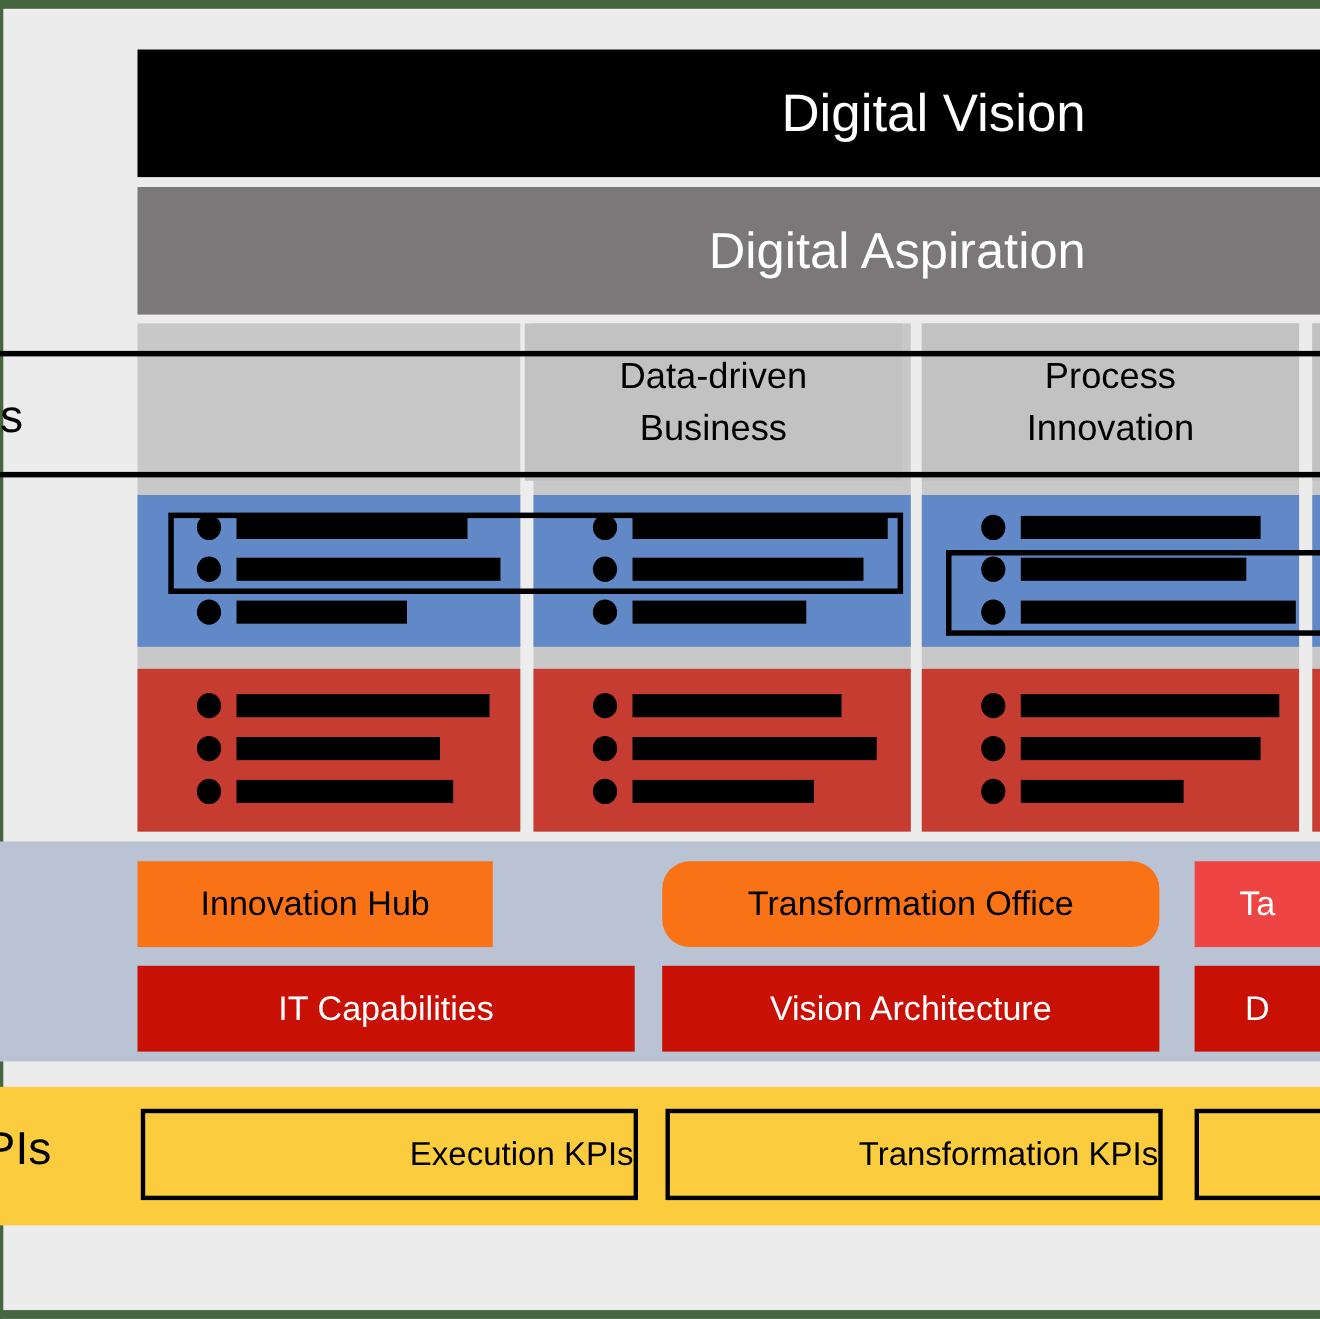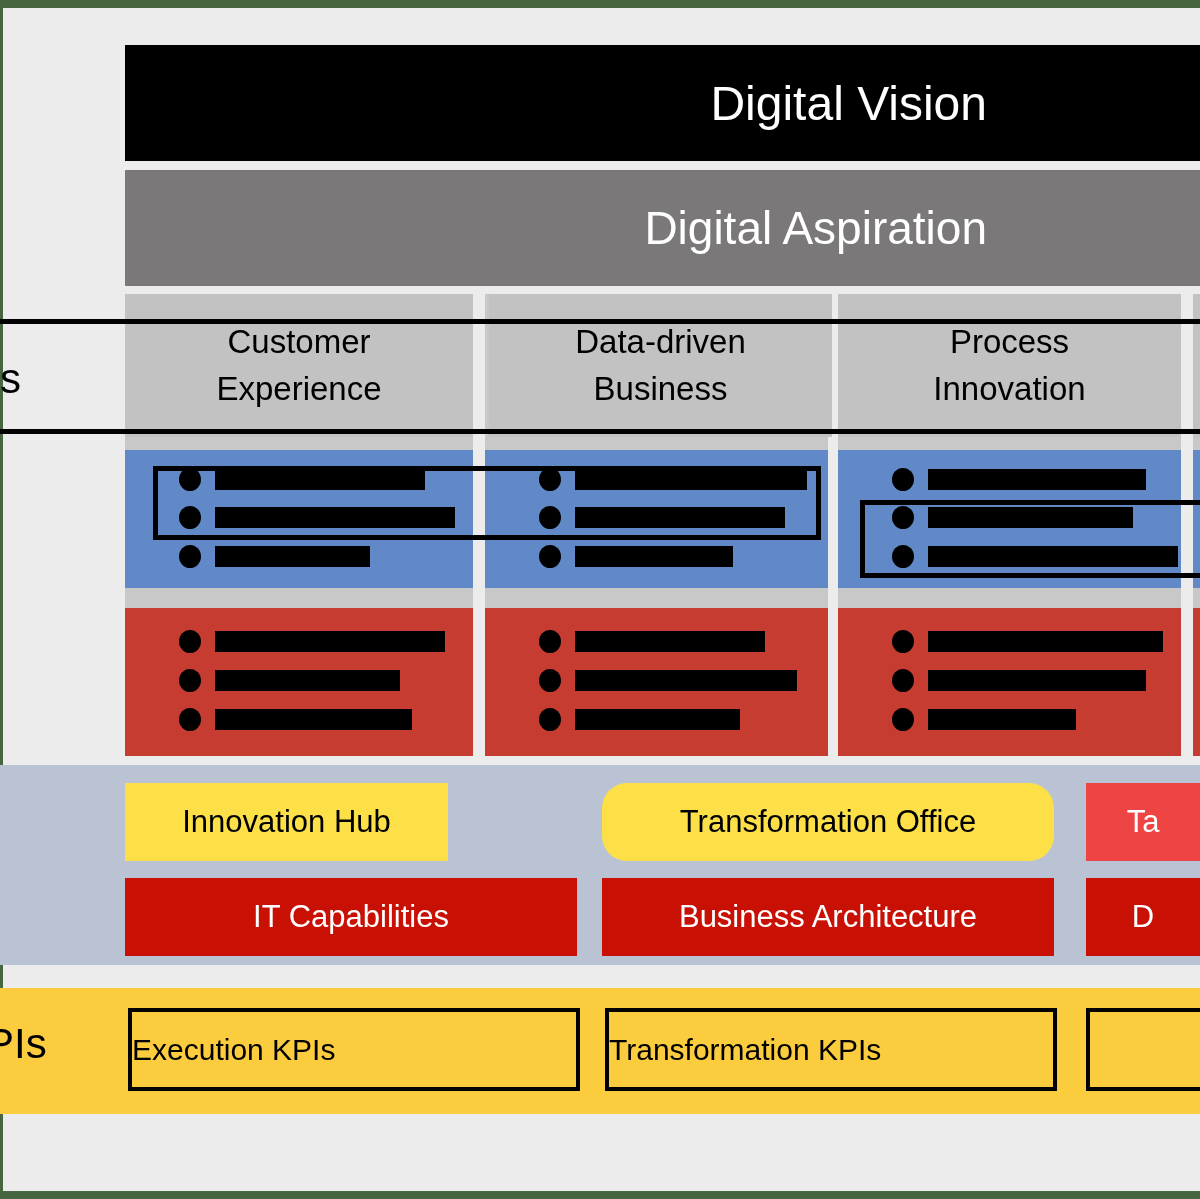--- a/index.html
+++ b/index.html
@@ -52,32 +52,32 @@
   .bar{height:21px;background:#000;margin-left:14px;}
 
   .outline-box{position:absolute;border:5px solid #000;box-sizing:border-box;}
 
   
   #enabler-band{position:absolute;left:0;top:765px;width:1200px;height:200px;background:#b9c3d3;}
   .enabler{
     position:absolute;display:flex;align-items:center;justify-content:center;
     font-size:31px;box-sizing:border-box;text-align:center;
   }
-  .en-yellow{background:#fde047;color:#000;text-align:right;}
+  .en-yellow{background:#f97316;color:#000;text-align:right;}
   .en-green{background:#ef4444;color:#fff;}
   .en-red{background:#c81005;color:#fff;}
 
   
   #kpi-band{position:absolute;left:0;top:988px;width:1200px;height:126px;background:#fbcd3e;}
   .kpi-label{
     position:absolute;left:-14px;top:32px;font-size:42px;color:#000;
   }
   .kpi-box{
     position:absolute;top:20px;height:83px;border:4px solid #000;box-sizing:border-box;
-    display:flex;align-items:center;justify-content:flex-start;font-size:30px;color:#000;
+    display:flex;align-items:center;justify-content:flex-end;font-size:30px;color:#000;
   }
 
   
   .edge-label{position:absolute;font-size:42px;color:#000;}
 </style>
 </head>
 <body>
 
 <div id="stage">
 
@@ -91,27 +91,21 @@
   <div class="banner banner-aspiration">
     <span>Digital Aspiration</span>
   </div>
 
   <div class="colshadow" style="left:125px;width:348px;"></div>
   <div class="colshadow" style="left:485px;width:343px;"></div>
   <div class="colshadow" style="left:838px;width:343px;"></div>
   <div class="colshadow" style="left:1193px;width:12px;"></div>
 
   <div id="header-band">
-    <div class="hdr-col" style="left:0px;width:348px;">
-      <div>
-        <div>Customer</div>
-        <div>Experience</div>
-      </div>
-    </div>
-    <div class="hdr-col" style="left:364px;width:343px;">
+    <div class="hdr-col" style="left:352px;width:343px;">
       <div>
         <div>Data-driven</div>
         <div>Business</div>
       </div>
     </div>
     <div class="hdr-col" style="left:713px;width:343px;">
       <div>
         <div>Process</div>
         <div>Innovation</div>
       </div>
@@ -232,21 +226,21 @@
         <span>Transformation Office</span>
       </div>
     <div class="enabler en-green" style="left:1086px;top:18px;width:114px;height:78px;">
         <span>Ta</span>
       </div>
 
     <div class="enabler en-red" style="left:125px;top:113px;width:452px;height:78px;">
         <span>IT Capabilities</span>
       </div>
     <div class="enabler en-red" style="left:602px;top:113px;width:452px;height:78px;">
-        <span>Business Architecture</span>
+        <span>Vision Architecture</span>
       </div>
     <div class="enabler en-red" style="left:1086px;top:113px;width:114px;height:78px;">
         <span>D</span>
       </div>
   </div>
 
   <div id="kpi-band" style="background: rgb(251, 205, 62);">
     <div class="kpi-label">PIs</div>
     <div class="kpi-box" style="left:128px;width:452px;">
         <span>Execution KPIs</span>

